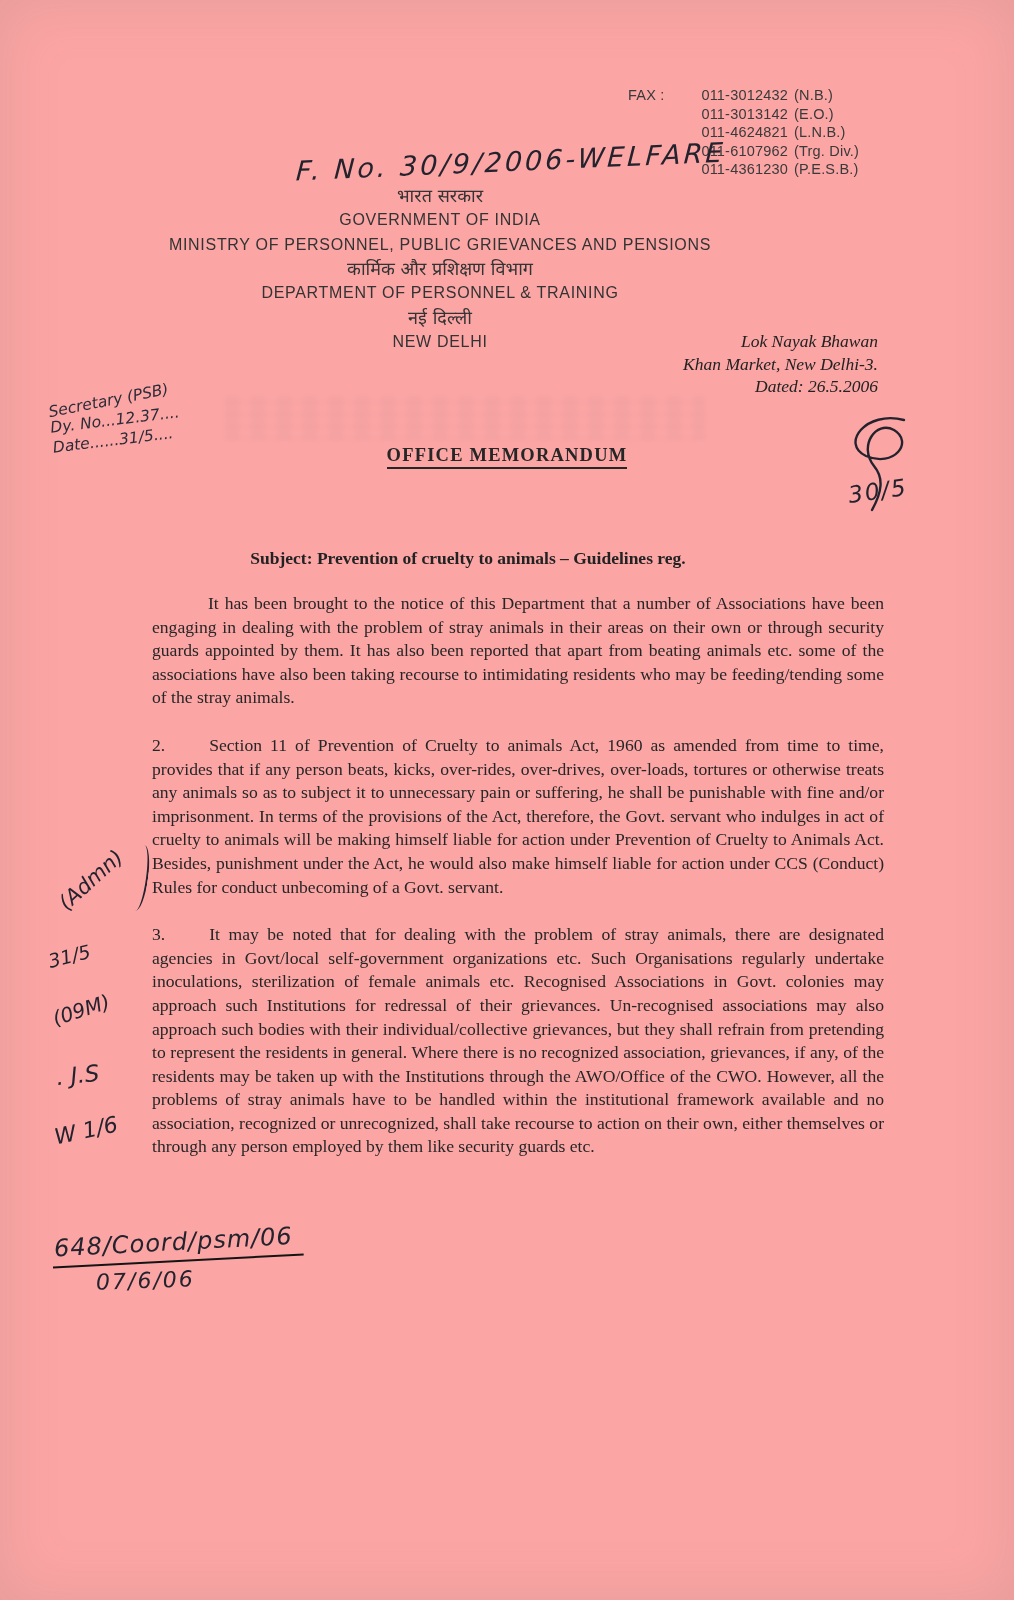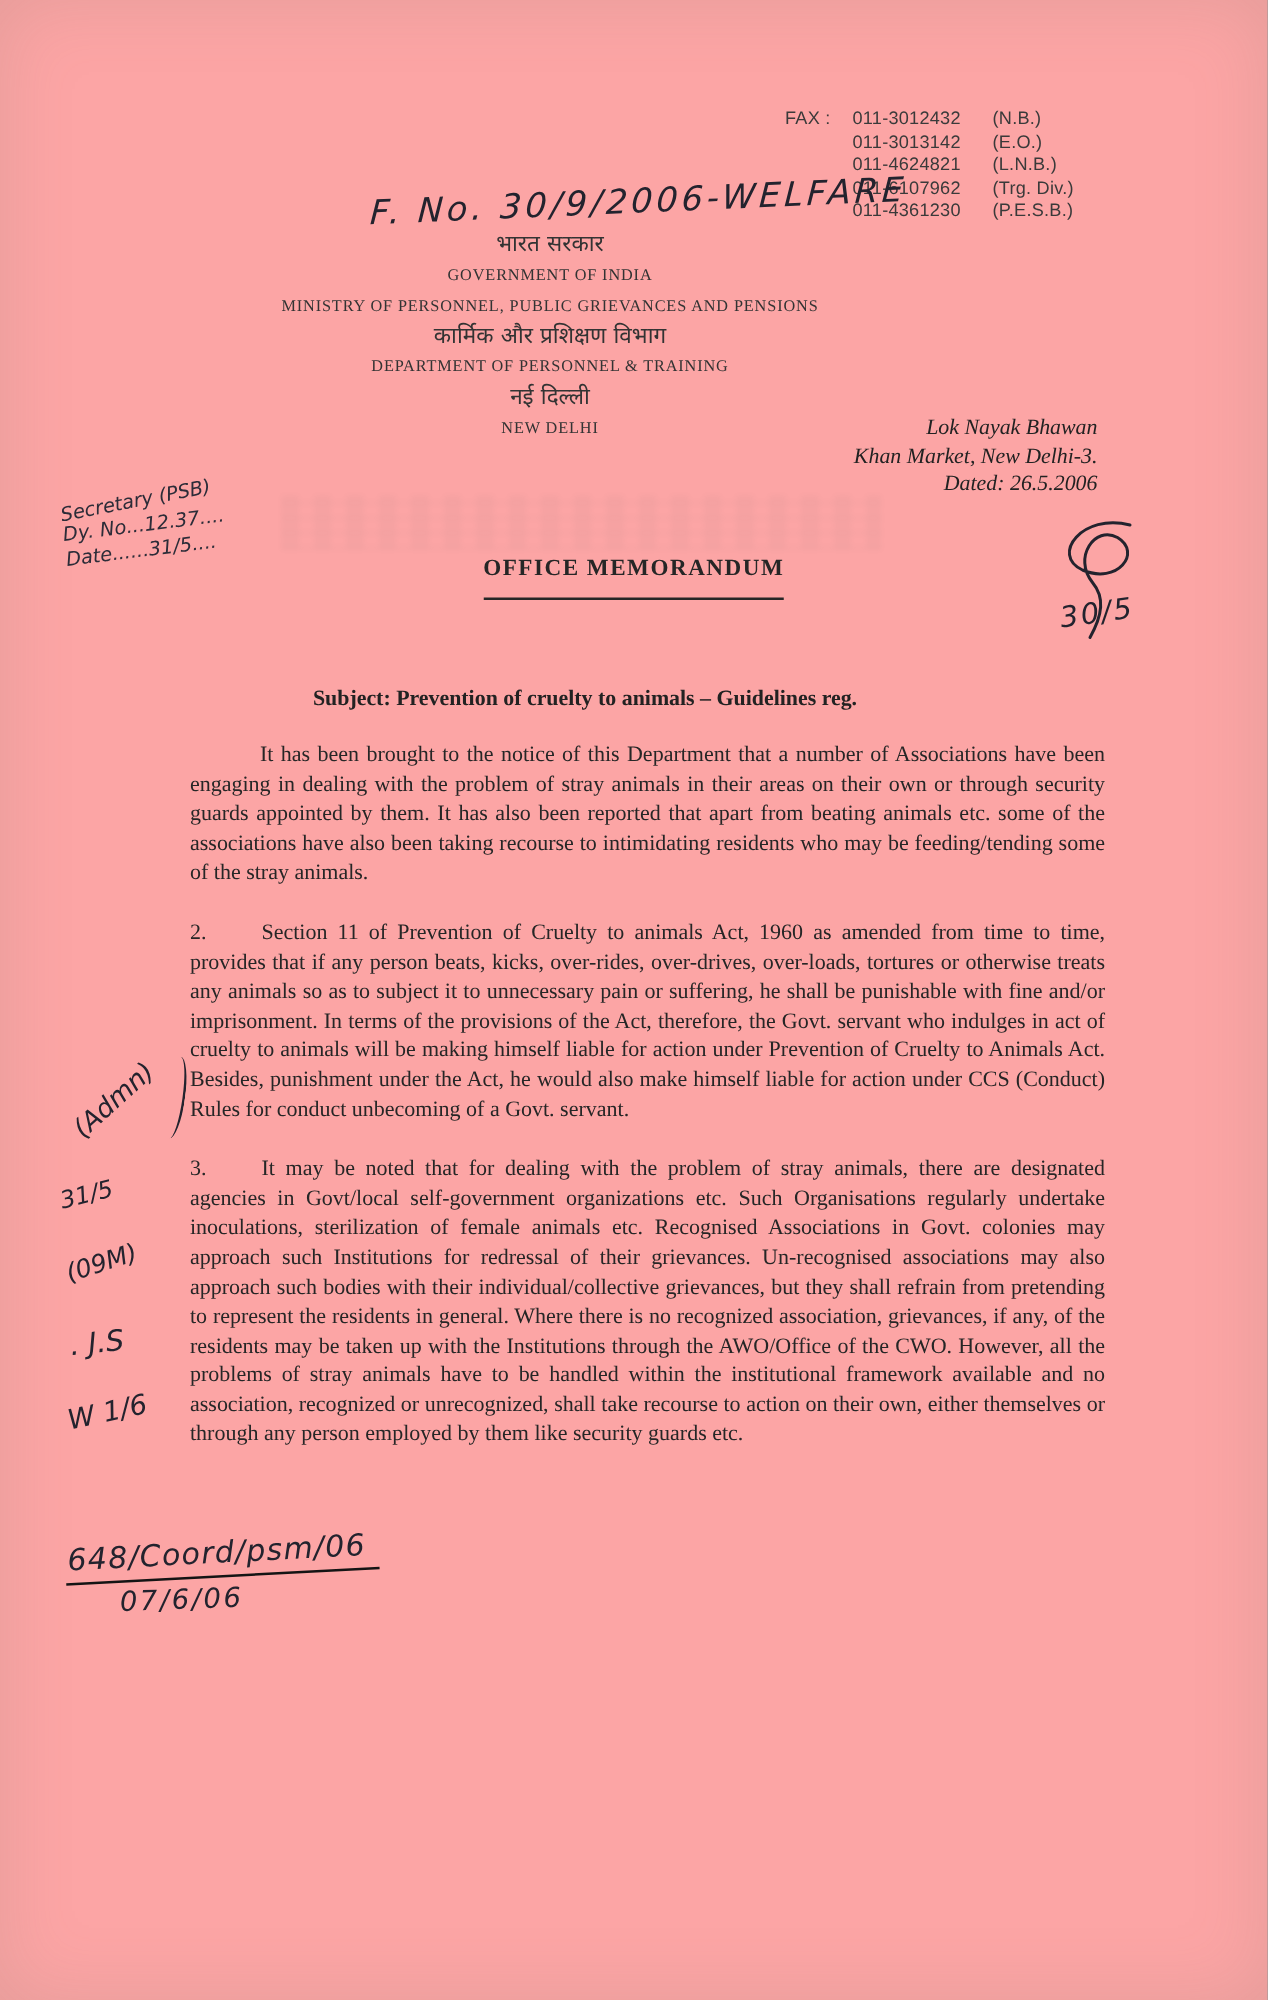--- a/index.html
+++ b/index.html
@@ -18,21 +18,21 @@
 
   
   .fax {
     position: absolute; top: 86px; left: 628px;
     font-family: "Liberation Sans", sans-serif;
     font-size: 14.5px; line-height: 18.6px; color: #3a3a3a;
     letter-spacing: 0.2px;
   }
   .fax-row { display: flex; }
   .fax-label { width: 54px; }
-  .fax-number { width: 106px; }
+  .fax-number { width: 106px; text-align: right; }
   .fax-office { margin-left: 6px; }
 
   
   .hand {
     font-family: "DejaVu Sans", sans-serif;
     font-style: italic;
     color: #23232e;
   }
   .fileno {
     position: absolute; top: 146px; left: 296px;
@@ -44,22 +44,22 @@
   
   .letterhead {
     position: absolute; top: 184px; left: 95px; width: 690px;
     text-align: center;
   }
   .lh-hi {
     font-family: "DejaVu Sans", sans-serif;
     font-size: 18px; line-height: 24px; color: #333;
   }
   .lh-en {
-    font-family: Liberation Serif, serif;
-    font-size: 13px; line-height: 24.5px; letter-spacing: 0.7px; color: #333;
+    font-family: Liberation Sans, sans-serif;
+    font-size: 16px; line-height: 24.5px; letter-spacing: 0.7px; color: #333;
   }
 
   
   .address {
     position: absolute; top: 330px; left: 640px; width: 238px;
     text-align: right; font-size: 17.5px; line-height: 22.5px;
     color: #222;
     font-style: italic;
   }
 
@@ -81,21 +81,21 @@
     opacity: 0.10; filter: blur(2px);
   }
 
   
   .memo-title-wrap {
     position: absolute; top: 445px; left: 0; width: 1014px; text-align: center;
   }
   .memo-title {
     display: inline-block;
     font-weight: bold; font-size: 18.5px; letter-spacing: 1.2px;
-    border-bottom: 2.2px solid #262626; padding-bottom: 12px;
+    border-bottom: 2.2px solid #262626; padding-bottom: 1px;
   }
 
   
   .flourish { position: absolute; top: 410px; left: 832px; }
   .flourish-mark {
     position: absolute; top: 478px; left: 848px;
     font-size: 23px; letter-spacing: 2px;
     transform: rotate(-8deg);
   }
 

